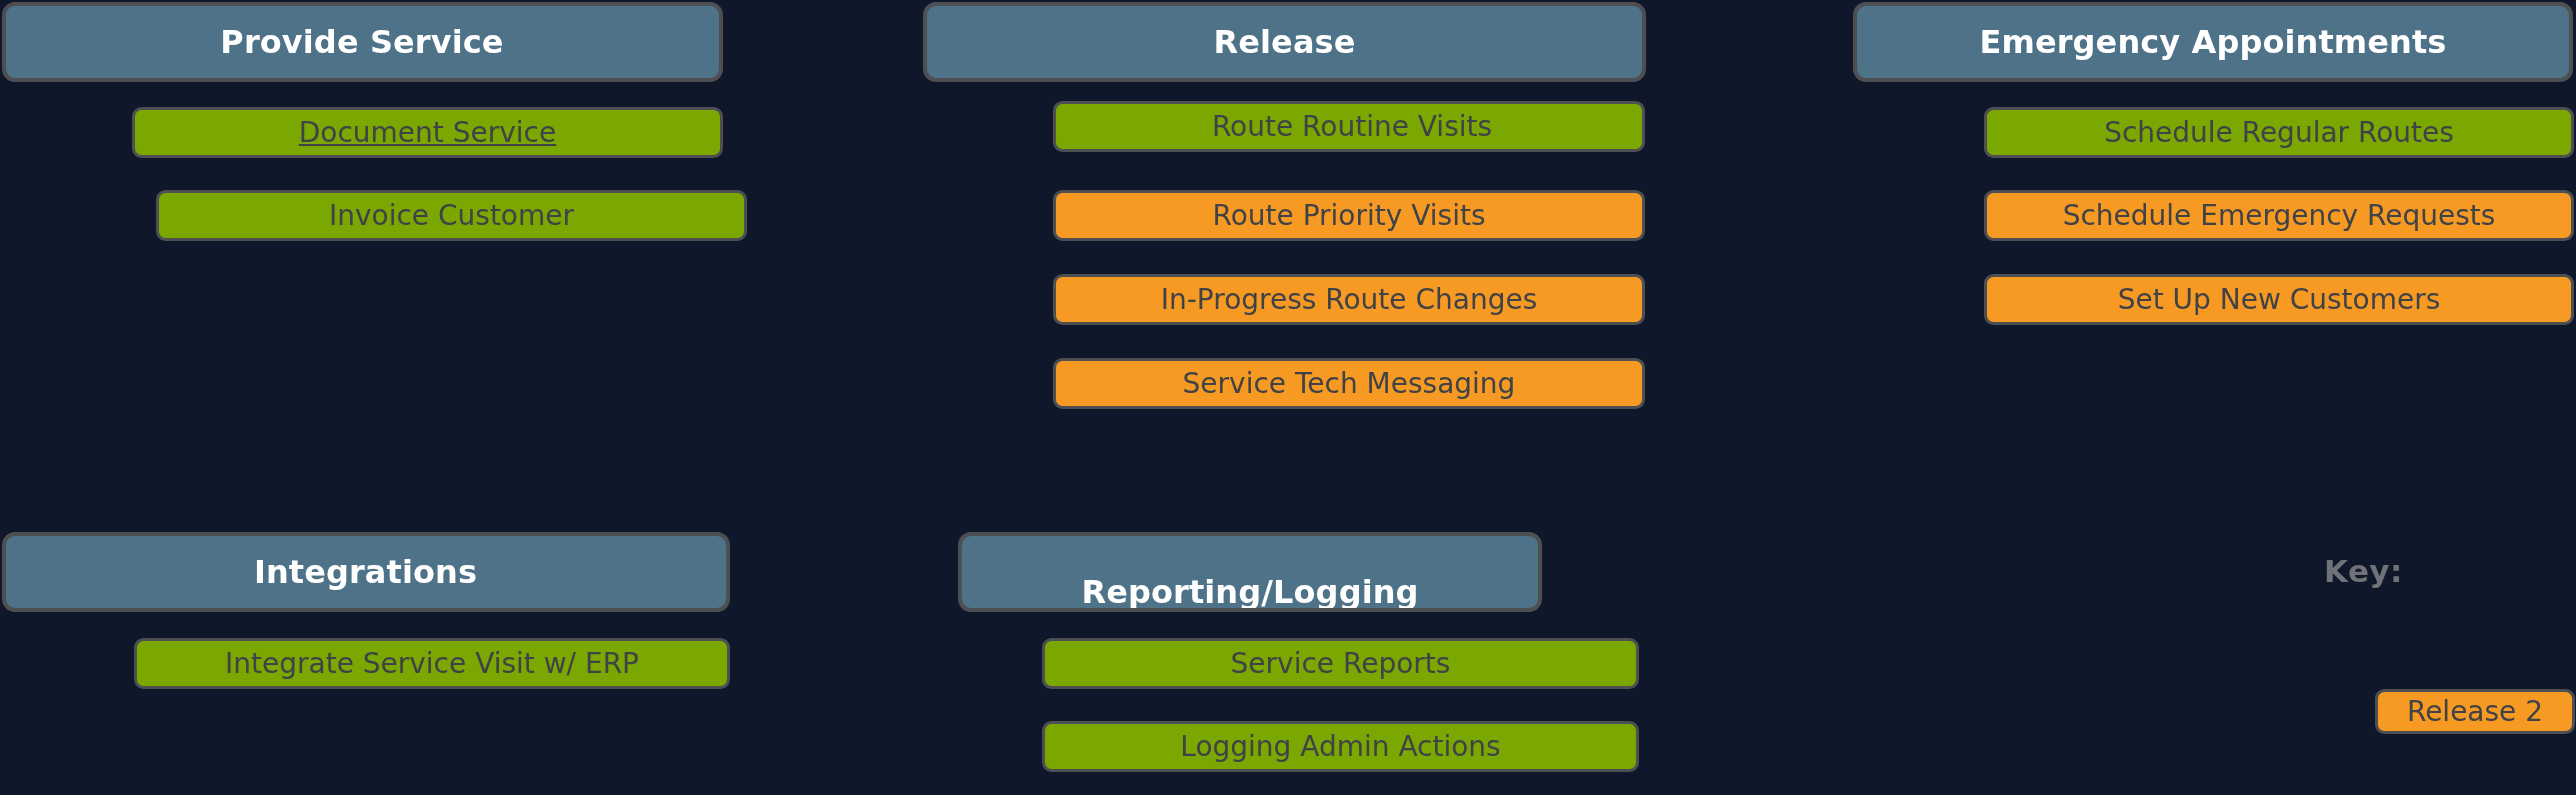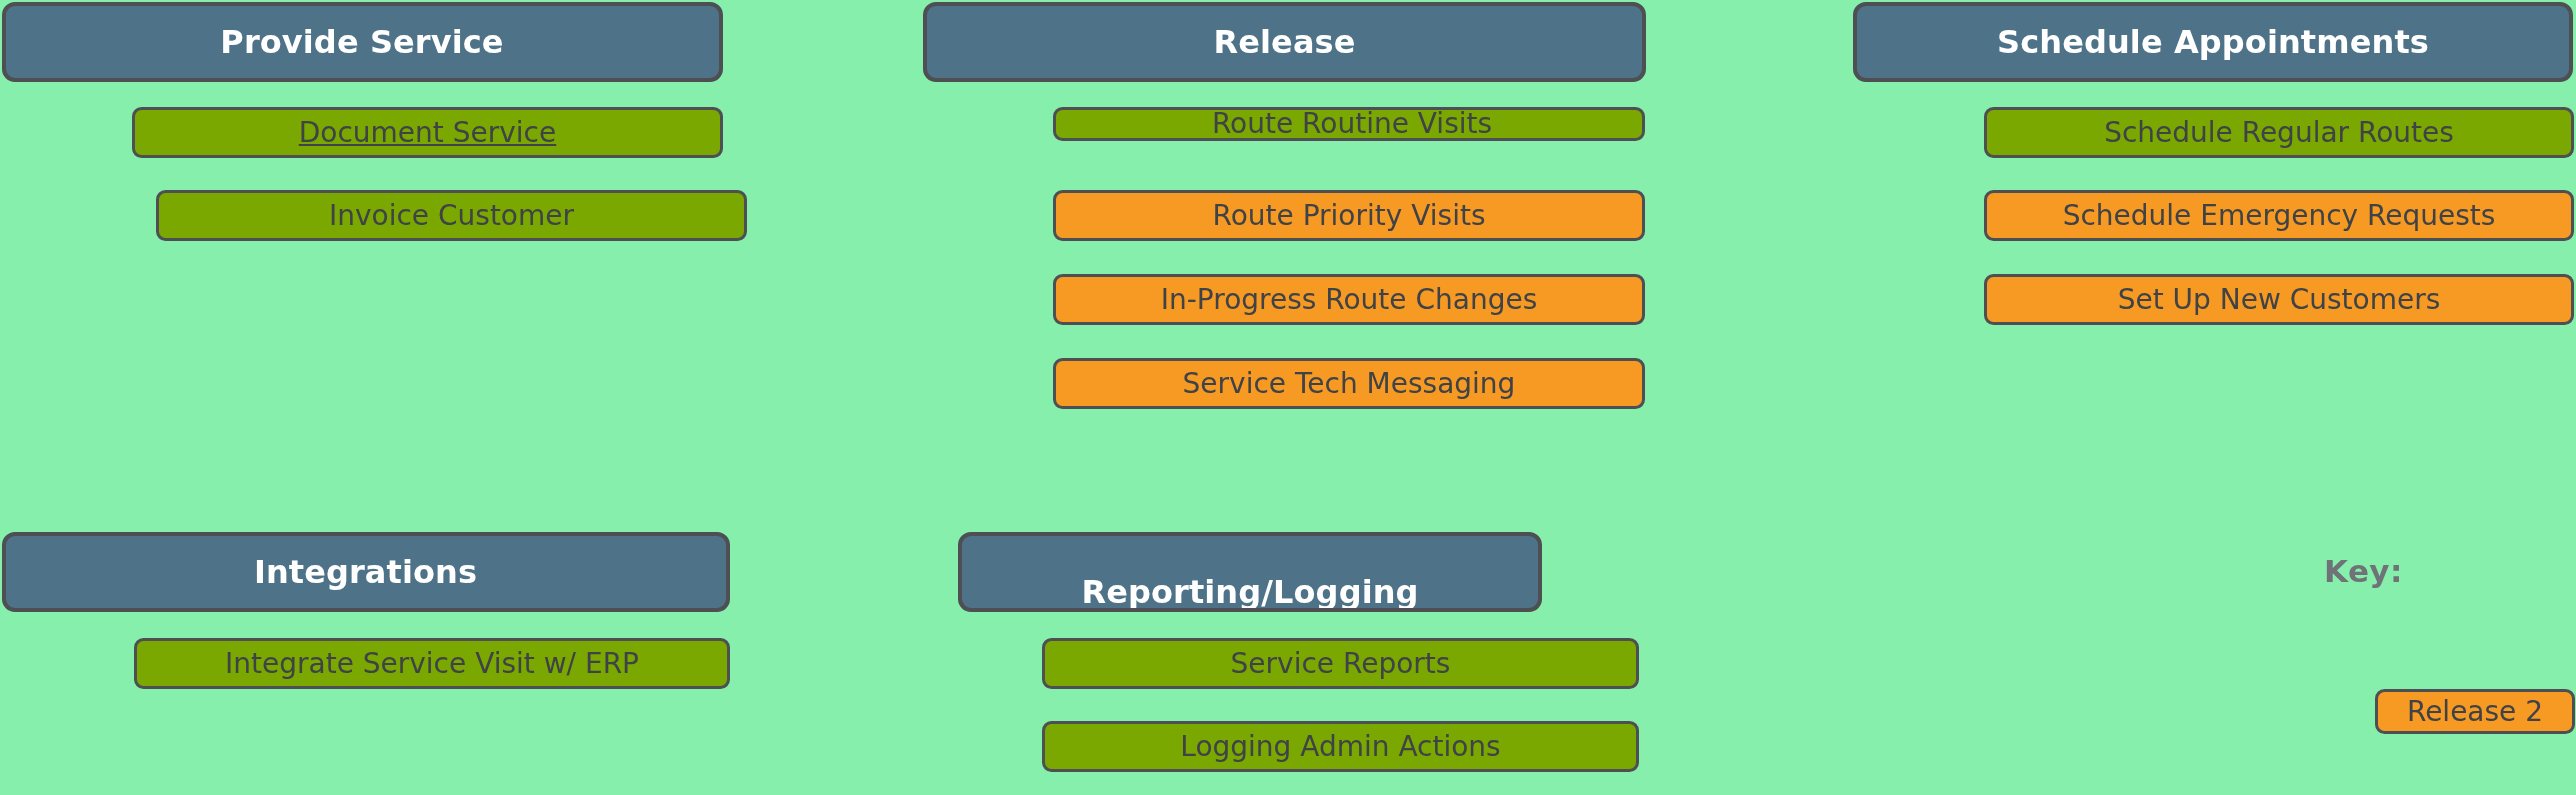--- a/index.html
+++ b/index.html
@@ -12,21 +12,21 @@
     height: 795px;
     overflow: hidden;
     font-family: "DejaVu Sans", sans-serif;
     position: relative;
   }
 
   #board {
     position: relative;
     width: 2576px;
     height: 795px;
-    background: #86efac;
+    background: #0f172a;
   }
 
   
   .card {
     position: absolute;
     box-sizing: border-box;
     display: flex;
     align-items: center;
     justify-content: center;
     border-radius: 11.7px;
@@ -109,35 +109,35 @@
   <div class="card task r1" style="left:132px; top:107px; width:591px; height:51px;text-decoration:underline;">
     <span>Document Service</span>
   </div>
   <div class="card task r1" style="left:132px; top:190px; width:591px; height:51px;margin-left:24px;">
     <span>Invoice Customer</span>
   </div>
 
   <div class="card group-header" style="left:923px; top:1.5px; width:723px; height:80px;">
     <span>Release</span>
   </div>
-  <div class="card task r1" style="left:1053px; top:107px; width:592px; height:34px;padding-left:6px;">
+  <div class="card task r1" style="left:1053px; top:101px; width:592px; height:51px;padding-left:6px;">
     <span>Route Routine Visits</span>
   </div>
   <div class="card task r2" style="left:1053px; top:190px; width:592px; height:51px;">
     <span>Route Priority Visits</span>
   </div>
   <div class="card task r2" style="left:1053px; top:274px; width:592px; height:51px;">
     <span>In-Progress Route Changes</span>
   </div>
   <div class="card task r2" style="left:1053px; top:358px; width:592px; height:51px;">
     <span>Service Tech Messaging</span>
   </div>
 
   <div class="card group-header" style="left:1853px; top:1.5px; width:720px; height:80px;">
-    <span>Schedule Appointments</span>
+    <span>Emergency Appointments</span>
   </div>
   <div class="card task r1" style="left:1984px; top:107px; width:590px; height:51px;">
     <span>Schedule Regular Routes</span>
   </div>
   <div class="card task r2" style="left:1984px; top:190px; width:590px; height:51px;">
     <span>Schedule Emergency Requests</span>
   </div>
   <div class="card task r2" style="left:1984px; top:274px; width:590px; height:51px;">
     <span>Set Up New Customers</span>
   </div>

